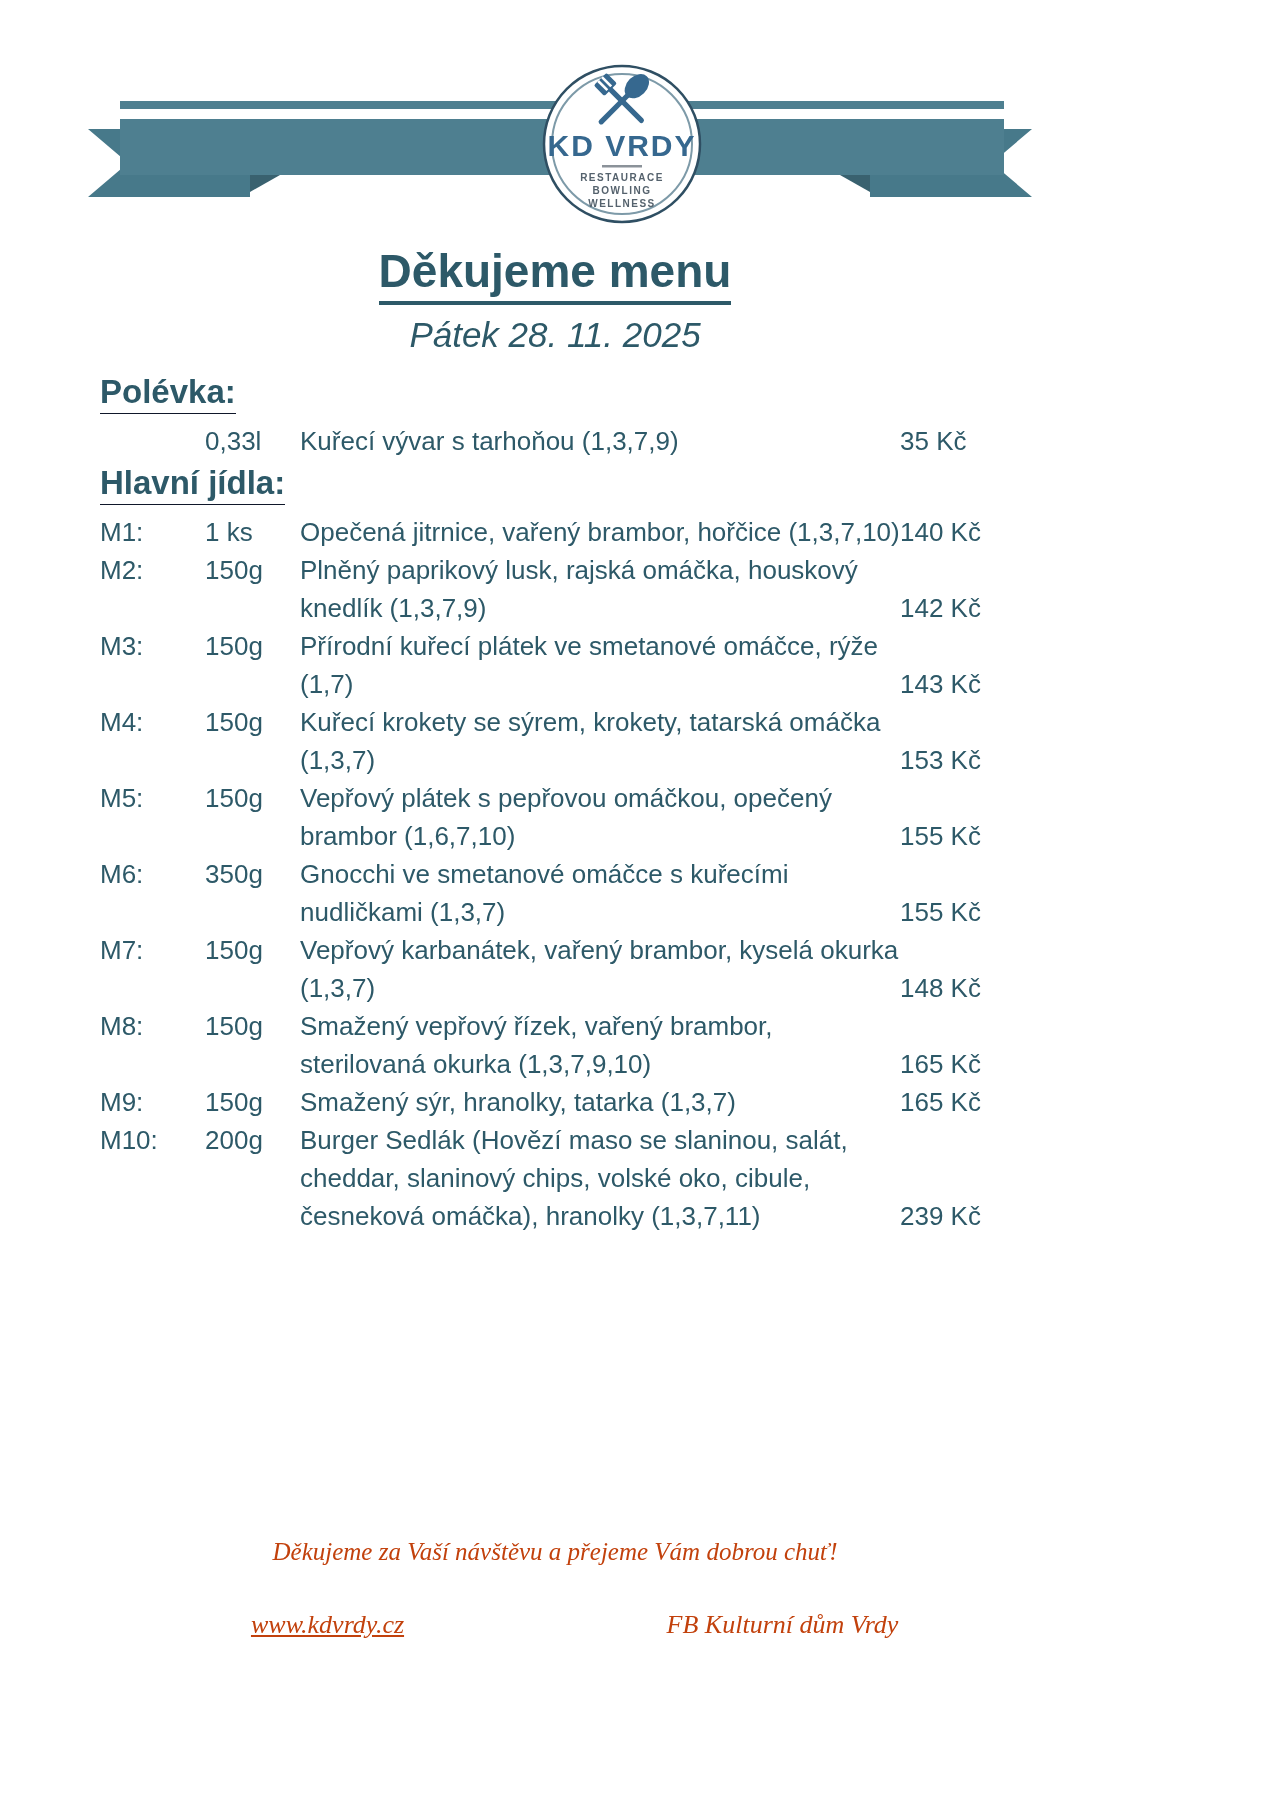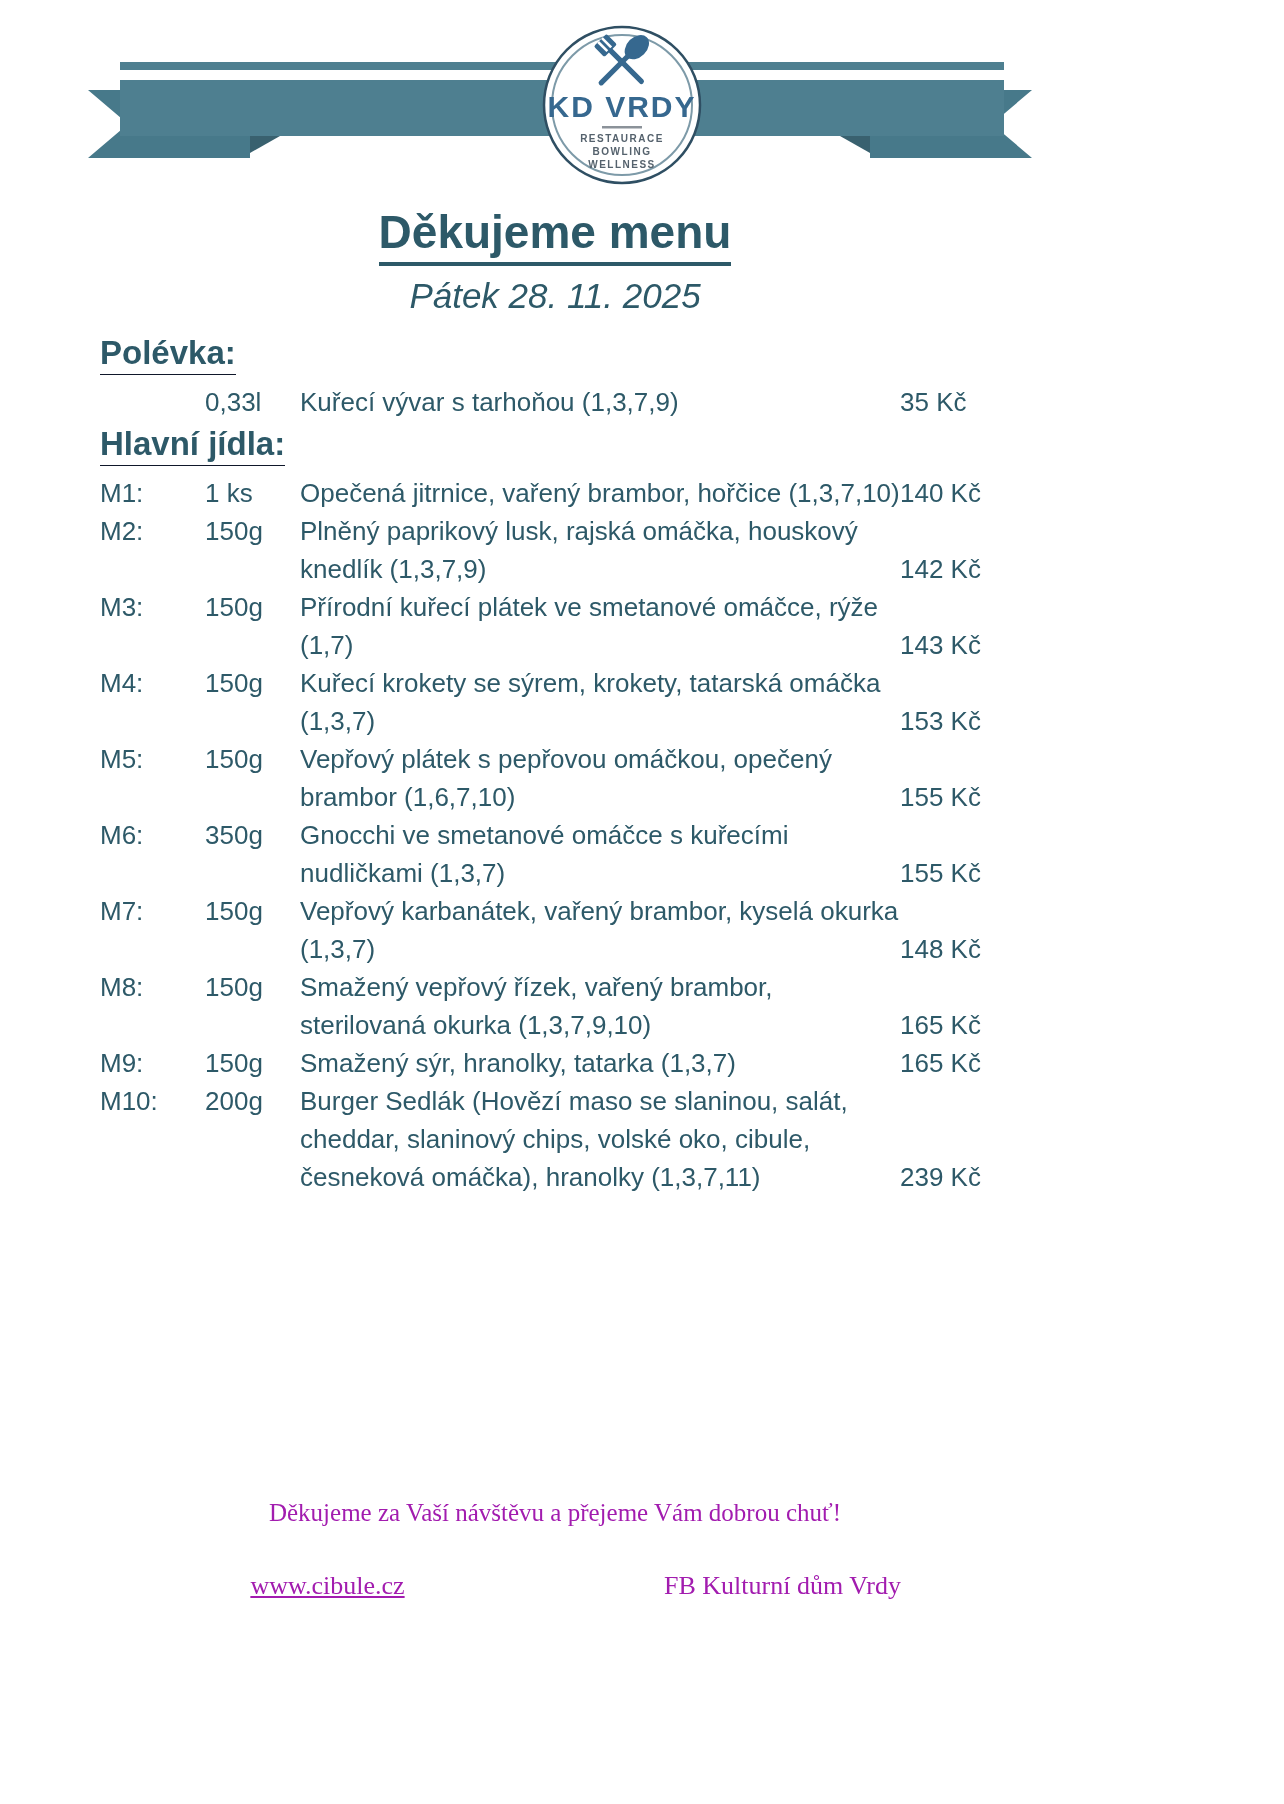--- a/index.html
+++ b/index.html
@@ -3,41 +3,42 @@
 <meta charset="utf-8">
 <style>
   html,body { margin:0; padding:0; background:#ffffff; }
   .page {
     position:relative;
     width:1284px; height:1663px;
     background:#ffffff;
     font-family:"Liberation Sans", sans-serif;
     color:#2d5968;
     overflow:hidden;
+    margin-top:39px;
   }
   .banner { display:block; }
   .content { margin-left:100px; width:910px; }
   .title-wrap { text-align:center; margin-top:10px; }
   .title {
     display:inline-block;
     font-size:46px; font-weight:bold;
     border-bottom:4px solid #2d5968;
     padding-bottom:3px;
     margin:0;
   }
   .date { text-align:center; font-size:35px; margin-top:10px;font-style:italic; }
   .section-heading { margin:18px 0 8px 0; font-size:33px; font-weight:bold; }
   .section-heading span { display:inline-block; border-bottom:1px solid #0f172a; padding-bottom:2px; }
   .menu { font-size:26px; line-height:38px; }
   .menu-row { display:grid; grid-template-columns:105px 95px 600px 1fr; }
   .cell.code { font-weight:normal; }
   .cell.price { text-align:left; align-self:end; white-space:nowrap; }
   .footer {
     position:absolute; left:100px; width:910px; bottom:62px;
-    font-family:"Liberation Serif", serif; color:#a21caf;
+    font-family:"Liberation Serif", serif; color:#c2410c;font-style:italic;
   }
   .thanks { text-align:center; font-size:25px; }
   .links { display:flex; margin-top:44px; }
   .links > div { flex:1; text-align:center; font-size:26px; }
   .website { text-decoration:underline; cursor:pointer; }
 </style>
 </head>
 <body>
 
 <div class="page">
@@ -158,21 +159,21 @@
         <div class="cell desc">Burger Sedlák (Hovězí maso se slaninou, salát, cheddar, slaninový chips, volské oko, cibule, česneková omáčka), hranolky (1,3,7,11)</div>
         <div class="cell price">239 Kč</div>
       </div>
     </div>
   </div>
 
   <div class="footer">
     <div class="thanks">Děkujeme za Vaší návštěvu a přejeme Vám dobrou chuť!</div>
     <div class="links">
       <div>
-        <span class="website">www.cibule.cz</span>
+        <span class="website">www.kdvrdy.cz</span>
       </div>
       <div>
         <span>FB Kulturní dům Vrdy</span>
       </div>
     </div>
   </div>
 
 </div>
 
 </body></html>

